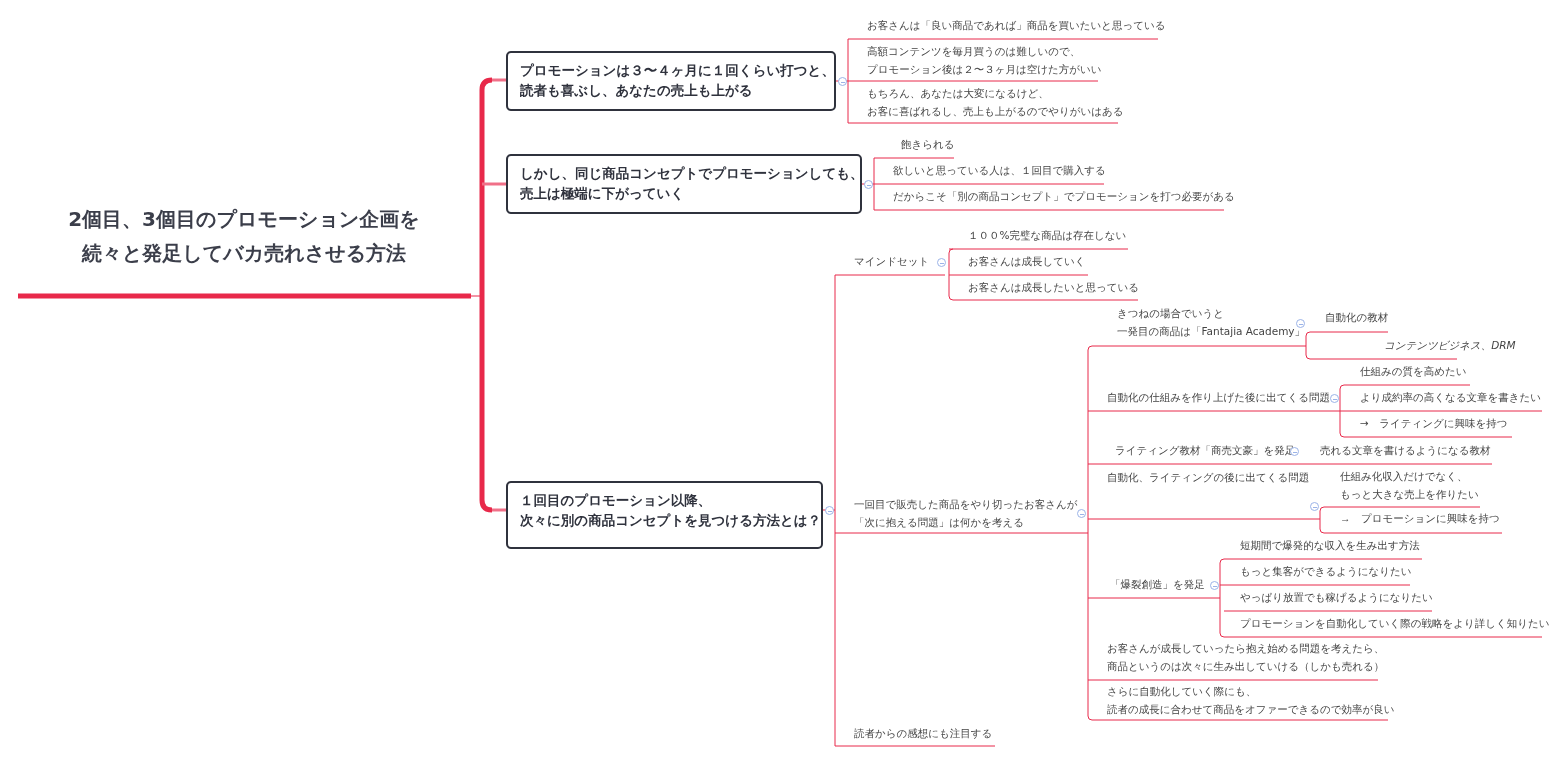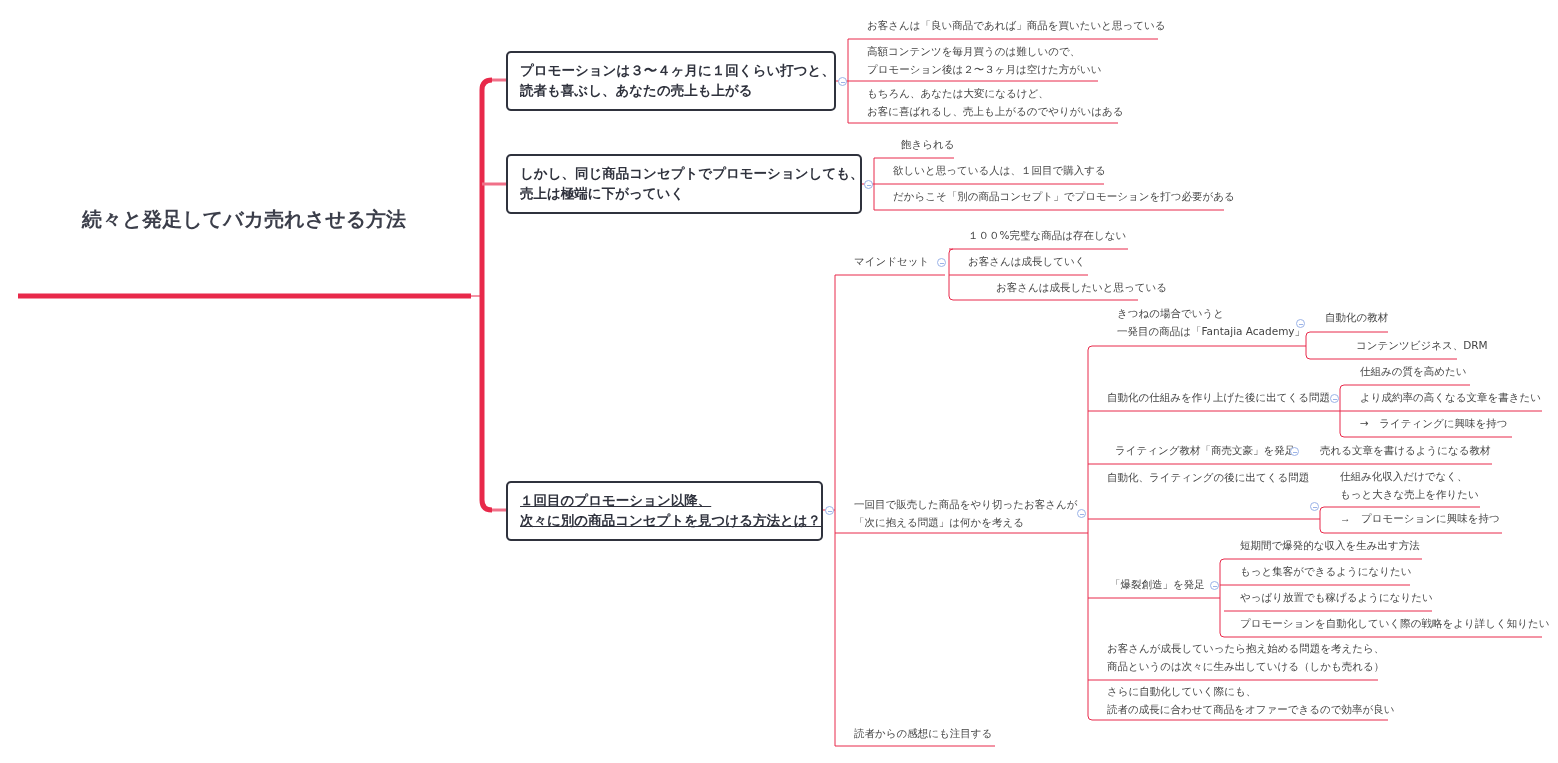--- a/index.html
+++ b/index.html
@@ -88,36 +88,37 @@
       <path d="M1224 559 Q1220 559 1220 563 L1220 633 Q1220 637 1224 637"></path>
       <line x1="1224" y1="559" x2="1422" y2="559"></line>
       <line x1="1220" y1="585" x2="1410" y2="585"></line>
       <line x1="1224" y1="611" x2="1432" y2="611"></line>
       <line x1="1224" y1="637" x2="1542" y2="637"></line>
     </g>
   </g>
 </svg>
 
 <div class="root-title">
+  <div>2個目、3個目のプロモーション企画を</div>
   <div>続々と発足してバカ売れさせる方法</div>
 </div>
 
 <div class="box" style="left:506px;top:51px;width:330px;height:60px;">
   <div>プロモーションは３〜４ヶ月に１回くらい打つと、</div>
   <div>読者も喜ぶし、あなたの売上も上がる</div>
 </div>
 <div class="collapse" style="left:838px;top:77px;"></div>
 
 <div class="box" style="left:506px;top:154px;width:356px;height:60px;">
   <div>しかし、同じ商品コンセプトでプロモーションしても、</div>
   <div>売上は極端に下がっていく</div>
 </div>
 <div class="collapse" style="left:864px;top:180px;"></div>
 
-<div class="box" style="left:506px;top:481px;width:317px;height:60px;text-decoration:underline;">
+<div class="box" style="left:506px;top:481px;width:317px;height:68px;">
   <div>１回目のプロモーション以降、</div>
   <div>次々に別の商品コンセプトを見つける方法とは？</div>
 </div>
 <div class="collapse" style="left:825px;top:506px;"></div>
 
 <div class="t" style="left:867px;top:16px;">お客さんは「良い商品であれば」商品を買いたいと思っている</div>
 <div class="t" style="left:867px;top:42px;">
   <div>高額コンテンツを毎月買うのは難しいので、</div>
   <div>プロモーション後は２〜３ヶ月は空けた方がいい</div>
 </div>
@@ -127,35 +128,35 @@
 </div>
 
 <div class="t" style="left:893px;top:135px;margin-left:8px;">飽きられる</div>
 <div class="t" style="left:893px;top:161px;">欲しいと思っている人は、１回目で購入する</div>
 <div class="t" style="left:893px;top:187px;">だからこそ「別の商品コンセプト」でプロモーションを打つ必要がある</div>
 
 <div class="t" style="left:854px;top:252px;">マインドセット</div>
 <div class="collapse" style="left:937px;top:258px;"></div>
 <div class="t" style="left:968px;top:226px;">１００%完璧な商品は存在しない</div>
 <div class="t" style="left:968px;top:252px;">お客さんは成長していく</div>
-<div class="t" style="left:968px;top:278px;margin-left:28px;">お客さんは成長したいと思っている</div>
+<div class="t" style="left:968px;top:278px;">お客さんは成長したいと思っている</div>
 
 <div class="t" style="left:854px;top:495px;">
   <div>一回目で販売した商品をやり切ったお客さんが</div>
   <div>「次に抱える問題」は何かを考える</div>
 </div>
 <div class="collapse" style="left:1077px;top:509px;"></div>
 
 <div class="t" style="left:1107px;top:304px;margin-left:10px;">
   <div>きつねの場合でいうと</div>
   <div>一発目の商品は「Fantajia Academy」</div>
 </div>
 <div class="collapse" style="left:1296px;top:319px;"></div>
 <div class="t" style="left:1325px;top:308px;">自動化の教材</div>
-<div class="t" style="left:1356px;top:336px;">コンテンツビジネス、DRM</div>
+<div class="t" style="left:1384px;top:336px;font-style:italic;">コンテンツビジネス、DRM</div>
 
 <div class="t" style="left:1107px;top:388px;">自動化の仕組みを作り上げた後に出てくる問題</div>
 <div class="collapse" style="left:1330px;top:394px;"></div>
 <div class="t" style="left:1360px;top:362px;">仕組みの質を高めたい</div>
 <div class="t" style="left:1360px;top:388px;">より成約率の高くなる文章を書きたい</div>
 <div class="t" style="left:1360px;top:414px;">→　ライティングに興味を持つ</div>
 
 <div class="t" style="left:1107px;top:441px;margin-left:8px;">ライティング教材「商売文豪」を発足</div>
 <div class="collapse" style="left:1290px;top:447px;"></div>
 <div class="t" style="left:1320px;top:441px;">売れる文章を書けるようになる教材</div>

